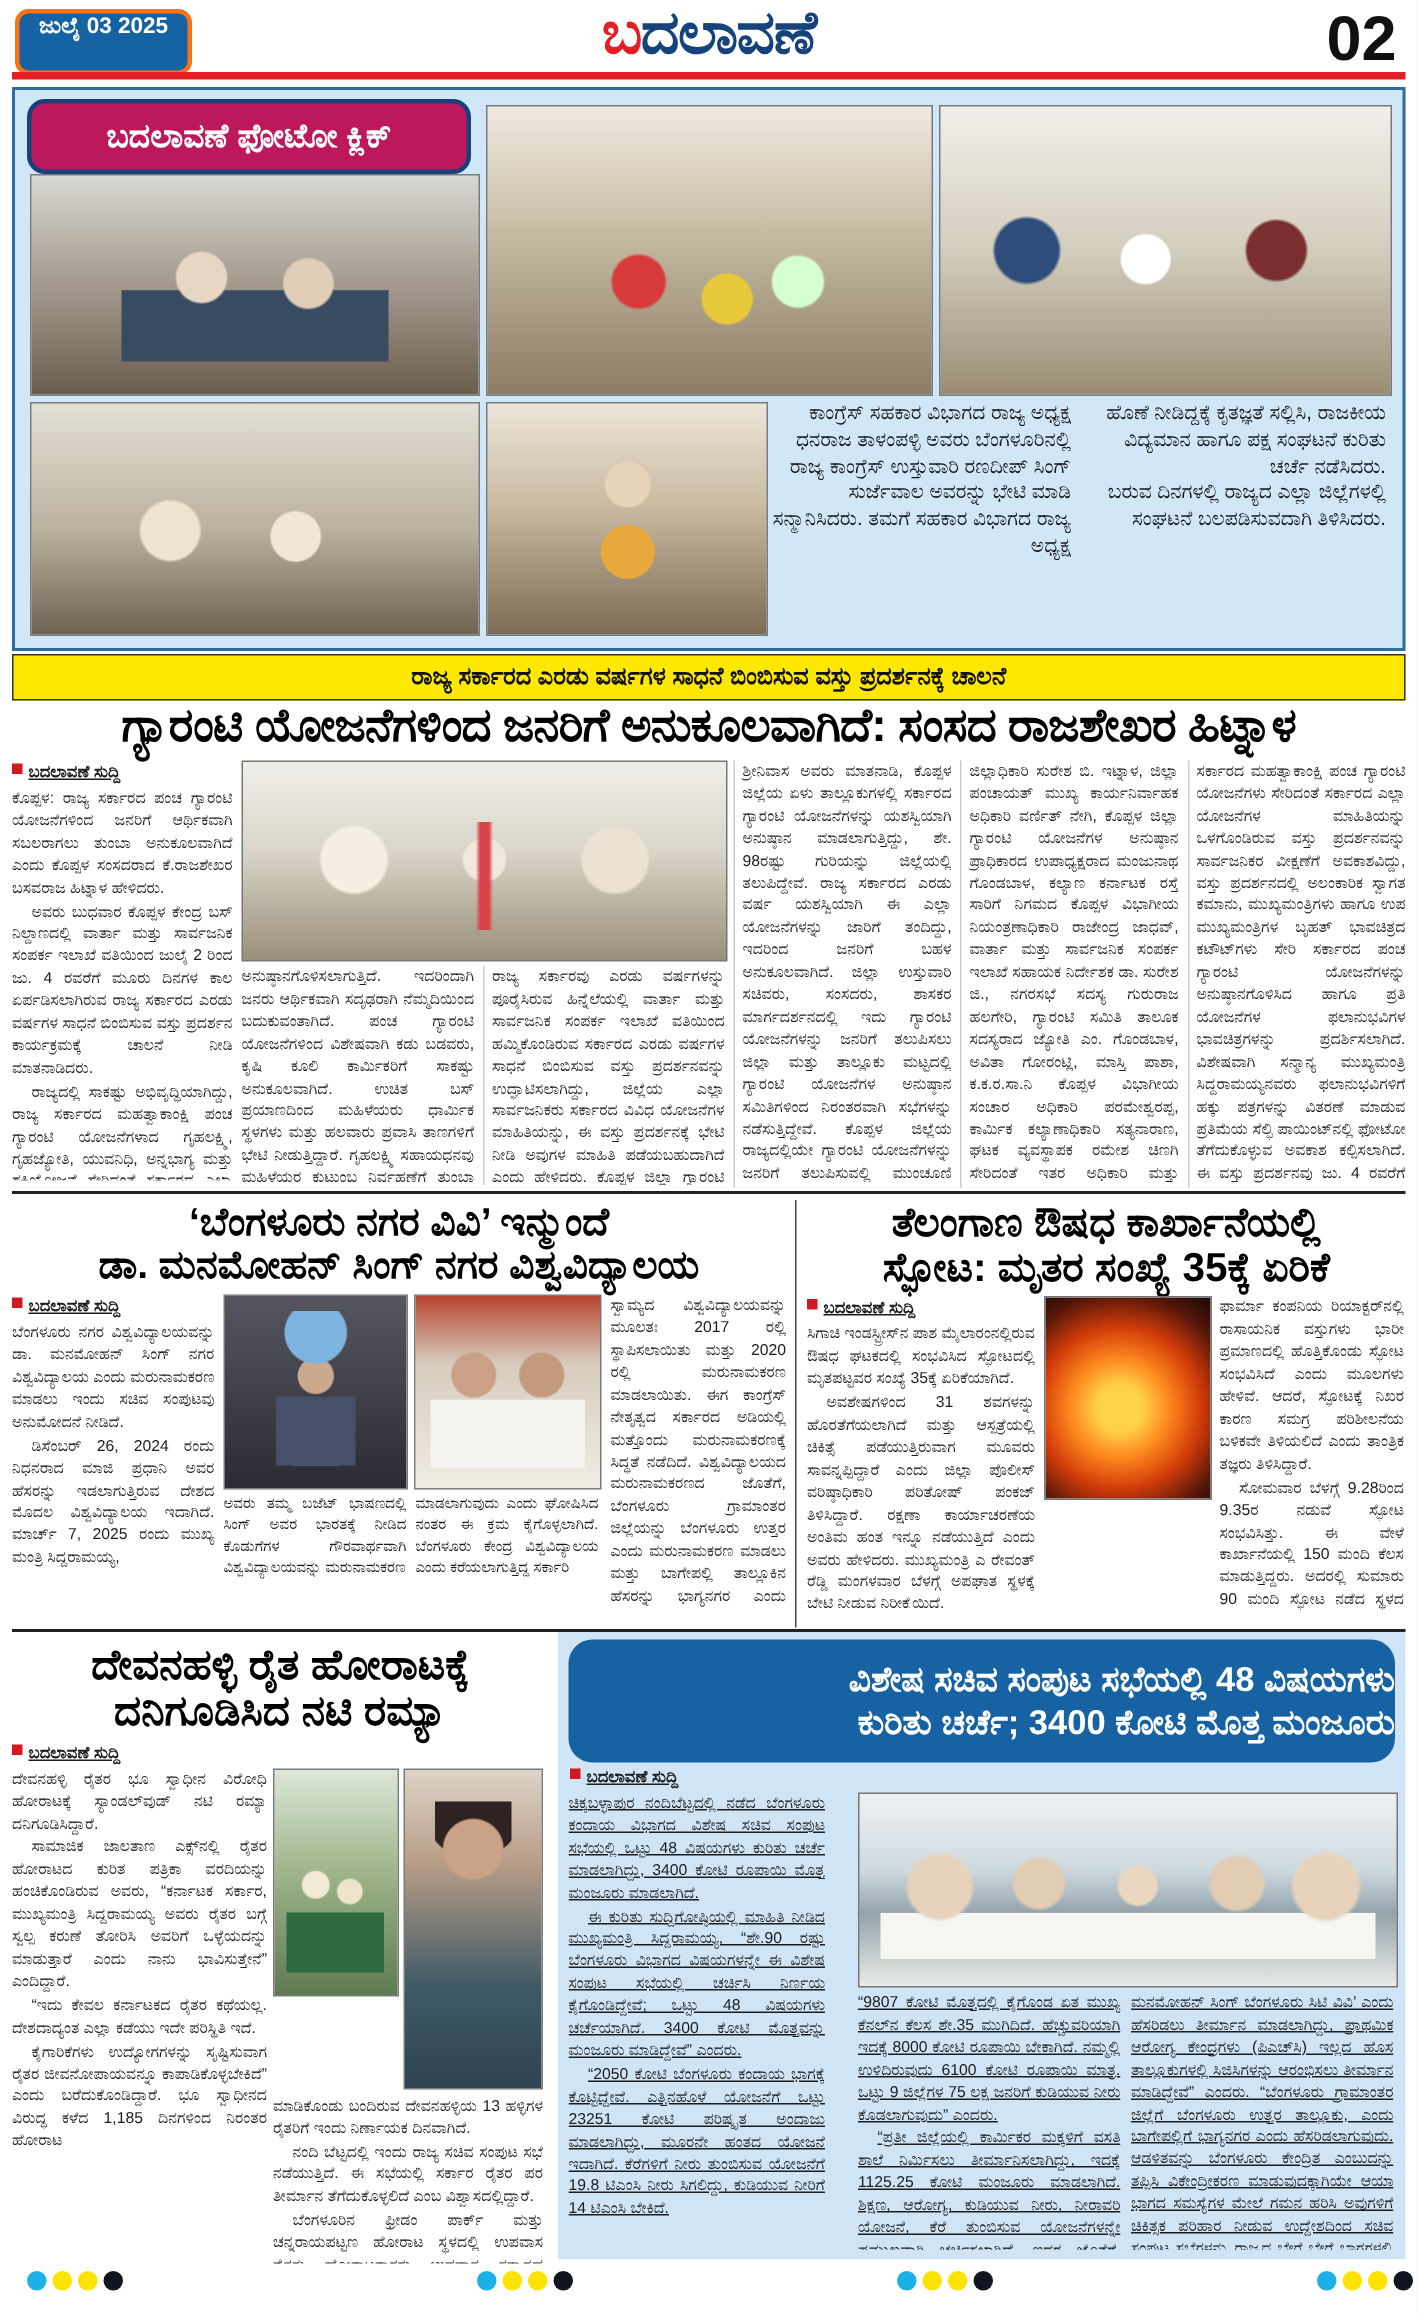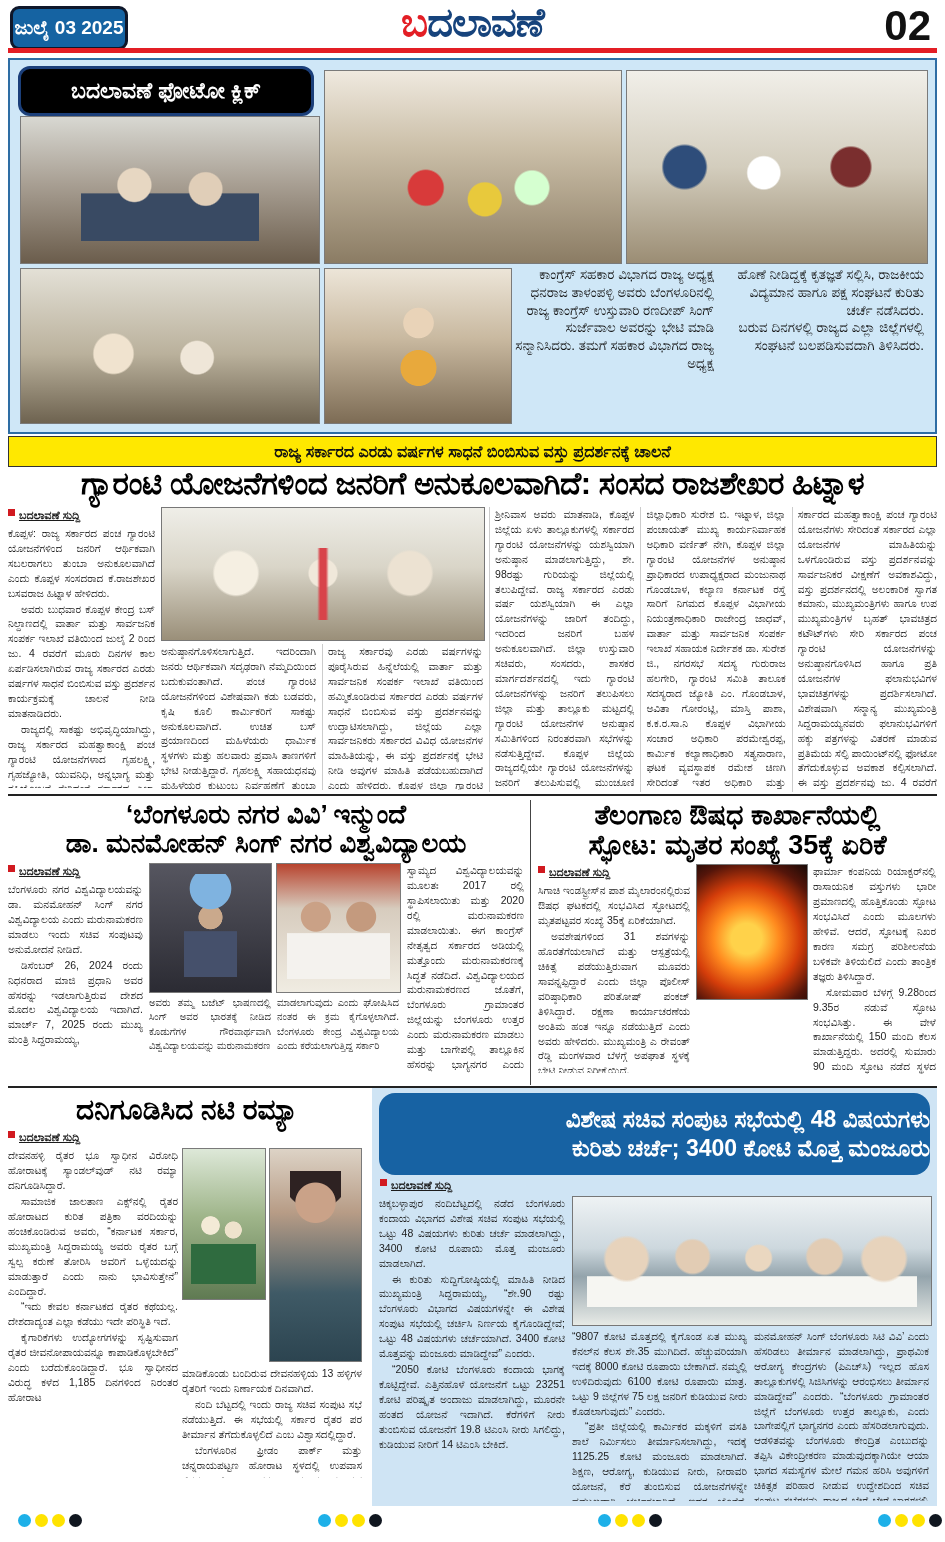--- a/index.html
+++ b/index.html
@@ -1,21 +1,21 @@
 <!DOCTYPE html>
 <html lang="kn"><head>
 <meta charset="utf-8">
 <style>
   html,body{margin:0;padding:0;background:#e9e9e9;}
   .page{position:relative;width:945px;height:1542px;background:#ffffff;margin:0 auto;
         font-family:"Liberation Sans", sans-serif;color:#1c1c1c;overflow:hidden;}
   
   .date-badge{position:absolute;left:10px;top:6px;width:112px;height:38px;border-radius:9px;
-    border:3px solid #0f172a;display:flex;align-items:center;justify-content:center;
-    color:#fff;font-weight:bold;font-size:19px;}
+    border:3px solid #f97316;display:flex;justify-content:center;
+    color:#fff;font-weight:bold;font-size:15px;}
   .masthead{position:absolute;left:0;right:0;top:0;text-align:center;font-size:40px;font-weight:800;letter-spacing:-1px;}
   .pagenum{position:absolute;right:14px;top:2px;font-size:42px;font-weight:900;color:#111;}
   .red-rule{position:absolute;left:8px;top:48px;width:929px;height:5px;}
   
   .photo-section{position:absolute;left:8px;top:58px;width:925px;height:372px;background:#cfe7f7;border:2px solid #2e6da4;}
   .pc-badge{position:absolute;left:8px;top:6px;width:290px;height:44px;border:3px solid #1b3f7a;border-radius:12px;
     display:flex;align-items:center;justify-content:center;color:#fff;font-weight:800;font-size:22px;}
   .ph{position:absolute;border:1px solid #7a7a7a;overflow:hidden;}
   .captions{position:absolute;left:504px;top:206px;width:412px;height:158px;display:flex;gap:10px;}
   .cap-col{width:200px;font-size:13.5px;line-height:1.32;color:#161616;text-align:right;}
@@ -66,21 +66,21 @@
   .art-ramya{position:absolute;left:8px;top:1094px;width:358px;height:420px;}
   .art-ramya .h2line{font-size:28px;}
   .ramya-body{display:flex;gap:4px;margin-top:4px;}
   .ramya-c1{width:170px;height:330px;}
   .ramya-right{width:180px;}
   .ramya-photos{display:flex;gap:3px;align-items:flex-start;height:214px;}
   .ramya-right .col{margin-top:4px;height:112px;}
   .art-cab{position:absolute;left:372px;top:1088px;width:565px;height:418px;background:#cfe4f4;}
   .cab-headbox{margin:5px 7px 4px 7px;height:82px;border-radius:16px;
     display:flex;flex-direction:column;align-items:flex-end;justify-content:center;color:#fff;font-weight:800;font-size:23px;line-height:1.25;}
-  .cab-body{display:flex;gap:7px;padding:0 7px;}
+  .cab-body{display:flex;gap:22px;padding:0 7px;text-decoration:underline;}
   .cab-c1{width:186px;height:308px;}
   .cab-right{width:358px;}
   .cab-photo{position:relative;width:358px;height:128px;border:1px solid #777;overflow:hidden;}
   .cab-sub{display:flex;gap:7px;margin-top:3px;}
   .cab-sub .col{width:175px;height:172px;}
   
   .regmarks{position:absolute;left:0;top:1514px;width:945px;height:16px;}
   .reggroup{position:absolute;display:flex;gap:4px;}
   .regdot{width:13px;height:13px;border-radius:50%;}
   
@@ -127,21 +127,21 @@
   <div class="date-badge" style="background-color: rgb(21, 99, 162);">
     <span>ಜುಲೈ 03 2025</span>
   </div>
   <div class="masthead">
     <span style="color: rgb(227, 30, 37);">ಬ</span><span style="color: rgb(22, 67, 124);">ದಲಾವಣೆ</span>
   </div>
   <div class="pagenum">02</div>
   <div class="red-rule" style="background-color: rgb(227, 30, 37);"></div>
 
   <div class="photo-section">
-    <div class="pc-badge" style="background-color: #000000; align-items: center;">
+    <div class="pc-badge" style="background-color: #be185d; align-items: center;">
       <span>ಬದಲಾವಣೆ ಫೋಟೋ ಕ್ಲಿಕ್</span>
     </div>
     <div class="ph ph-press" style="left:10px;top:56px;width:298px;height:146px;"></div>
     <div class="ph ph-felicit" style="left:314px;top:10px;width:296px;height:192px;"></div>
     <div class="ph ph-release" style="left:616px;top:10px;width:300px;height:192px;"></div>
     <div class="ph ph-stage" style="left:10px;top:208px;width:298px;height:154px;"></div>
     <div class="ph ph-garland" style="left:314px;top:208px;width:186px;height:154px;"></div>
     <div class="captions">
       <div class="cap-col">
           <p class="para">ಕಾಂಗ್ರೆಸ್ ಸಹಕಾರ ವಿಭಾಗದ ರಾಜ್ಯ ಅಧ್ಯಕ್ಷ ಧನರಾಜ ತಾಳಂಪಳ್ಳಿ ಅವರು ಬೆಂಗಳೂರಿನಲ್ಲಿ ರಾಜ್ಯ ಕಾಂಗ್ರೆಸ್ ಉಸ್ತುವಾರಿ ರಣದೀಪ್ ಸಿಂಗ್ ಸುರ್ಜೆವಾಲ ಅವರನ್ನು ಭೇಟಿ ಮಾಡಿ ಸನ್ಮಾನಿಸಿದರು. ತಮಗೆ ಸಹಕಾರ ವಿಭಾಗದ ರಾಜ್ಯ ಅಧ್ಯಕ್ಷ</p>
@@ -250,20 +250,21 @@
             <p class="para">ಫಾರ್ಮಾ ಕಂಪನಿಯ ರಿಯಾಕ್ಟರ್‌ನಲ್ಲಿ ರಾಸಾಯನಿಕ ವಸ್ತುಗಳು ಭಾರೀ ಪ್ರಮಾಣದಲ್ಲಿ ಹೊತ್ತಿಕೊಂಡು ಸ್ಫೋಟ ಸಂಭವಿಸಿದೆ ಎಂದು ಮೂಲಗಳು ಹೇಳಿವೆ. ಆದರೆ, ಸ್ಫೋಟಕ್ಕೆ ನಿಖರ ಕಾರಣ ಸಮಗ್ರ ಪರಿಶೀಲನೆಯ ಬಳಿಕವೇ ತಿಳಿಯಲಿದೆ ಎಂದು ತಾಂತ್ರಿಕ ತಜ್ಞರು ತಿಳಿಸಿದ್ದಾರೆ.</p>
             <p class="para">ಸೋಮವಾರ ಬೆಳಗ್ಗೆ 9.28ರಿಂದ 9.35ರ ನಡುವೆ ಸ್ಫೋಟ ಸಂಭವಿಸಿತ್ತು. ಈ ವೇಳೆ ಕಾರ್ಖಾನೆಯಲ್ಲಿ 150 ಮಂದಿ ಕೆಲಸ ಮಾಡುತ್ತಿದ್ದರು. ಅದರಲ್ಲಿ ಸುಮಾರು 90 ಮಂದಿ ಸ್ಫೋಟ ನಡೆದ ಸ್ಥಳದ ಸಮೀಪದಲ್ಲೇ ಇದ್ದರು ಎಂದು ಕಾರ್ಖಾನೆಯ ಮೂಲಗಳನ್ನು ಉಲ್ಲೇಖಿಸಿ ಬಿಜೆಪಿ ವಿ.ಸತ್ಯನಾರಾಯಣ ಹೇಳಿದ್ದರು. ಸ್ಥಳದಲ್ಲಿ ಕೆಲವರ ಮೃತದೇಹ ಸಂಪೂರ್ಣ ಸುಟ್ಟುಹೋಗಿದ್ದು, ಗುರುತು ಪತ್ತೆಹಚ್ಚಲು ಡಿಎನ್‌ಎ ಪರೀಕ್ಷೆ ನಡೆಸಲಾಗುವುದು ಎಂದಿದ್ದಾರೆ.</p>
           </div>
       </div>
     </div>
   </div>
 
   <div class="hr2"></div>
 
   <div class="art-ramya">
+    <div class="h2line">ದೇವನಹಳ್ಳಿ ರೈತ ಹೋರಾಟಕ್ಕೆ</div>
     <div class="h2line">ದನಿಗೂಡಿಸಿದ ನಟಿ ರಮ್ಯಾ</div>
     <div class="byline" style="margin-top:6px;">
       <span class="sq"></span>
       <span class="byline-text">ಬದಲಾವಣೆ ಸುದ್ದಿ</span>
     </div>
     <div class="ramya-body">
       <div class="col ramya-c1">
           <p class="para">ದೇವನಹಳ್ಳಿ ರೈತರ ಭೂ ಸ್ವಾಧೀನ ವಿರೋಧಿ ಹೋರಾಟಕ್ಕೆ ಸ್ಯಾಂಡಲ್‌ವುಡ್ ನಟಿ ರಮ್ಯಾ ದನಿಗೂಡಿಸಿದ್ದಾರೆ.</p>
           <p class="para">ಸಾಮಾಜಿಕ ಜಾಲತಾಣ ಎಕ್ಸ್‌ನಲ್ಲಿ ರೈತರ ಹೋರಾಟದ ಕುರಿತ ಪತ್ರಿಕಾ ವರದಿಯನ್ನು ಹಂಚಿಕೊಂಡಿರುವ ಅವರು, “ಕರ್ನಾಟಕ ಸರ್ಕಾರ, ಮುಖ್ಯಮಂತ್ರಿ ಸಿದ್ದರಾಮಯ್ಯ ಅವರು ರೈತರ ಬಗ್ಗೆ ಸ್ವಲ್ಪ ಕರುಣೆ ತೋರಿಸಿ ಅವರಿಗೆ ಒಳ್ಳೆಯದನ್ನು ಮಾಡುತ್ತಾರೆ ಎಂದು ನಾನು ಭಾವಿಸುತ್ತೇನೆ” ಎಂದಿದ್ದಾರೆ.</p>
           <p class="para">“ಇದು ಕೇವಲ ಕರ್ನಾಟಕದ ರೈತರ ಕಥೆಯಲ್ಲ. ದೇಶದಾದ್ಯಂತ ಎಲ್ಲಾ ಕಡೆಯು ಇದೇ ಪರಿಸ್ಥಿತಿ ಇದೆ.</p>

